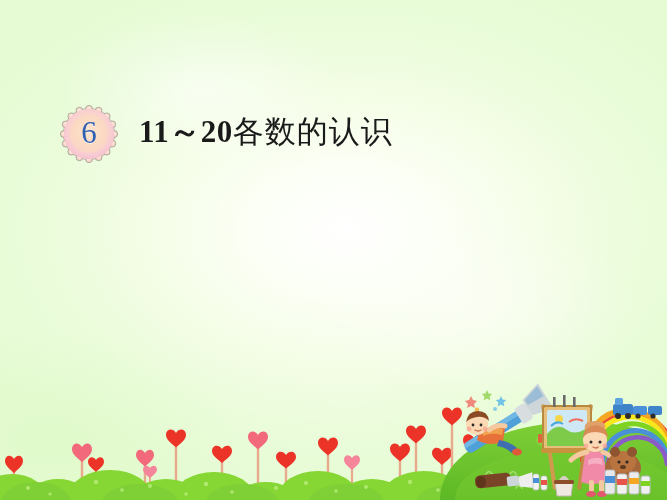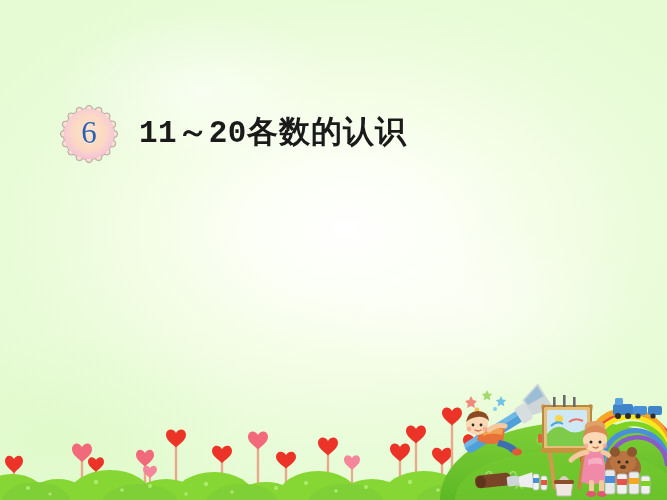--- a/index.html
+++ b/index.html
@@ -35,22 +35,22 @@
     padding-bottom:2px;box-sizing:border-box;
   }
 
   
   .subject-line{
     position:absolute;left:139px;top:108px;
     font-family:"Liberation Sans","DejaVu Sans",sans-serif;
     font-size:31px;line-height:46px;color:#1a1a1a;
     white-space:nowrap;font-weight:500;
   }
-  .subject-line .num{font-family:Liberation Mono, monospace;font-weight:700;letter-spacing:.5px;}
-  .subject-line .cn{font-family:"DejaVu Serif","Liberation Serif",serif;font-weight:700;letter-spacing:1px;}
+  .subject-line .num{font-family:Liberation Serif, serif;font-weight:700;letter-spacing:.5px;}
+  .subject-line .cn{font-family:"DejaVu Serif","Liberation Serif",serif;font-weight:400;letter-spacing:1px;}
 
   .main-title{
     position:absolute;left:0;right:0;top:187px;
     text-align:center;
     font-family:"DejaVu Serif","Liberation Serif",serif;
     font-size:50px;line-height:68px;color:#111;
     letter-spacing:6px;white-space:nowrap;font-weight:400;
     text-indent:6px;
   }
 

